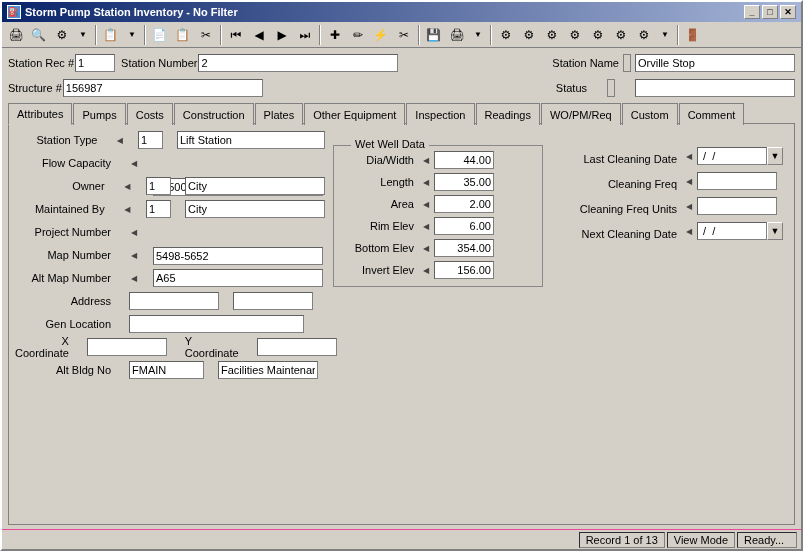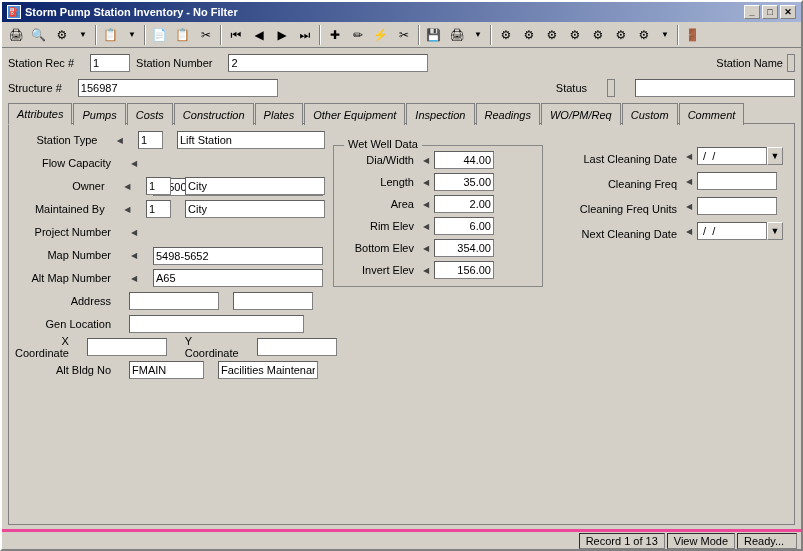--- a/index.html
+++ b/index.html
@@ -103,21 +103,21 @@
     }
     .header-row {
       display: flex;
       align-items: center;
       gap: 6px;
       height: 22px;
     }
     .field-group {
       display: flex;
       align-items: center;
-      gap: 16px;
+      gap: 1px;
     }
     .field-label {
       font-size: 11px;
       white-space: nowrap;
     }
     .field-input {
       height: 18px;
       border: 1px solid #808080;
       border-top-color: #606060;
       border-left-color: #606060;
@@ -133,21 +133,20 @@
       width: 8px;
       height: 18px;
       background: #d4d0c8;
       border: 1px solid #808080;
     }
     .tabs-row {
       display: flex;
       gap: 0;
       border-bottom: 1px solid #808080;
       height: 22px;
-      font-style: italic;
     }
     .tab {
       padding: 2px 8px;
       border: 1px solid #808080;
       border-bottom: none;
       background: #d4d0c8;
       cursor: pointer;
       font-size: 11px;
       height: 22px;
       display: flex;
@@ -228,21 +227,21 @@
     }
     .wet-well-group {
       border: 1px solid #888;
       padding: 4px;
       margin-top: 2px;
       position: relative;
     }
     .wet-well-legend {
       position: absolute;
       top: -8px;
-      left: 10px;
+      left: 17px;
       background: #d4d0c8;
       padding: 0 4px;
       font-size: 11px;
     }
     .wwrow {
       display: flex;
       align-items: center;
       gap: 3px;
       height: 20px;
       margin-bottom: 2px;
@@ -311,21 +310,21 @@
       border-left-color: #fff;
       display: flex;
       align-items: center;
       justify-content: center;
       font-size: 9px;
       cursor: pointer;
     }
     .status-bar {
       height: 20px;
       background: #d4d0c8;
-      border-top: 3px solid #ec4899;
+      border-top: 1px solid #ec4899;
       display: flex;
       align-items: center;
       padding: 0 4px;
       gap: 2px;
       justify-content: flex-end;
     }
     .status-panel {
       border: 1px inset #808080;
       height: 16px;
       padding: 0 6px;
@@ -399,20 +398,21 @@
         <span class="field-label">Station Rec #</span>
         <input class="field-input field-input-small" type="text" readonly="" value="1" style="">
       </div>
       <div class="field-group">
         <span class="field-label">Station Number</span>
         <input class="field-input" style="width: 200px;" type="text" readonly="" value="2">
       </div>
       <div style="margin-left:auto;display:flex;align-items:center;gap:4px;">
         <span class="field-label">Station Name</span>
         <div class="status-indicator"></div>
+        <input class="field-input" style="width: 160px;" type="text" readonly="" value="Orville Stop">
       </div>
     </div>
 
     <div class="header-row">
       <div class="field-group">
         <span class="field-label">Structure #</span>
         <input class="field-input" style="width: 200px;" type="text" readonly="" value="156987">
       </div>
       <div style="margin-left:auto;display:flex;align-items:center;gap:20px;">
         <span class="field-label">Status</span>

